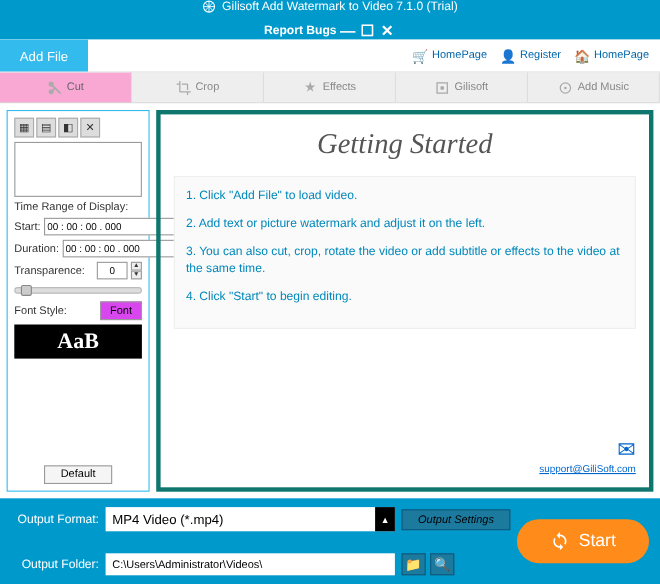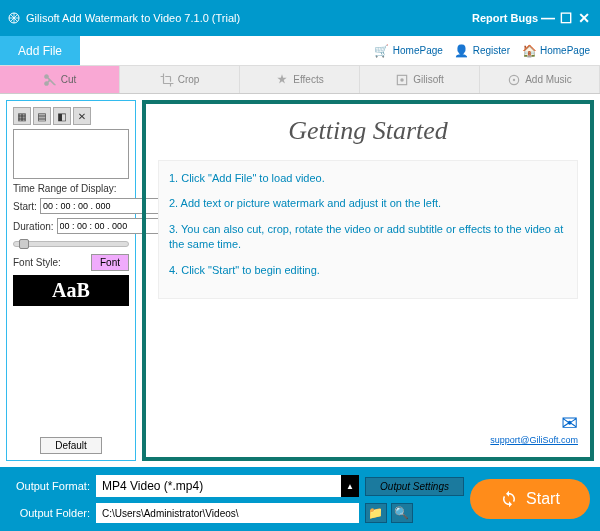--- a/index.html
+++ b/index.html
@@ -1,18 +1,18 @@
 <!DOCTYPE html>
 <html><head>
 <meta charset="utf-8">
 <style>
 * { margin: 0; padding: 0; box-sizing: border-box; font-family: Arial, sans-serif; }
 body { background: #f0f0f0; width: 600px; height: 531px; overflow: hidden; }
 .window { width: 600px; height: 531px; background: #fff; display: flex; flex-direction: column; }
-.titlebar { background: #0099cc; height: 36px; display: flex; align-items: center; justify-content: space-between; color: #fff; font-size: 11px; padding: 16px 8px; }
+.titlebar { background: #0099cc; height: 36px; display: flex; align-items: center; justify-content: space-between; color: #fff; font-size: 11px; padding: 0 8px; flex-direction: column; }
 .titlebar-left { display: flex; align-items: center; gap: 6px; }
 .titlebar-right { display: flex; align-items: center; gap: 2px; font-weight: bold; }
 .titlebar svg { fill: #fff; }
 .win-btn { cursor: pointer; font-size: 14px; width: 16px; text-align: center; }
 .topbar { background: #fff; height: 30px; display: flex; align-items: stretch; border-bottom: 1px solid #ddd; }
 .add-file-btn { background: #33bbee; color: #fff; width: 80px; display: flex; align-items: center; justify-content: center; font-size: 12px; cursor: pointer; }
 .topbar-spacer { flex: 1; }
 .link-group { display: flex; align-items: center; gap: 12px; padding-right: 10px; }
 .link-item { display: flex; align-items: center; gap: 3px; font-size: 10px; color: #0066aa; cursor: pointer; }
 .link-item span.ico { font-size: 12px; }
@@ -26,31 +26,31 @@
 .tool-btn { width: 18px; height: 18px; border: 1px solid #aaa; background: #ddd; display: flex; align-items: center; justify-content: center; font-size: 10px; cursor: pointer; }
 .preview-box { border: 1px solid #999; height: 50px; background: #fff; }
 .field-row { display: flex; align-items: center; gap: 3px; }
 .field-row label { width: 44px; }
 .time-input { flex: 1; border: 1px solid #999; height: 16px; font-size: 9px; padding: 0 2px; background: #fff; }
 .spinner { width: 10px; display: flex; flex-direction: column; }
 .spinner div { height: 8px; border: 1px solid #999; background: #eee; font-size: 6px; text-align: center; line-height: 6px; cursor: pointer; }
 .num-input { width: 28px; border: 1px solid #999; height: 16px; font-size: 9px; text-align: center; }
 .slider-track { height: 6px; background: #ddd; border: 1px solid #bbb; border-radius: 3px; position: relative; margin: 3px 0; }
 .slider-thumb { position: absolute; left: 5px; top: -3px; width: 10px; height: 10px; background: #ccc; border: 1px solid #888; border-radius: 2px; }
-.font-btn { border: 1px solid #999; padding: 2px 8px; font-size: 10px; background: #f0abfc; }
+.font-btn { border: 1px solid #999; padding: 2px 8px; font-size: 10px; background: #d946ef; }
 .font-preview { background: #000; color: #fff; font-size: 20px; font-weight: bold; text-align: center; padding: 4px 0; font-family: serif; }
 .default-btn { border: 1px solid #999; padding: 2px 14px; font-size: 10px; background: #f5f5f5; align-self: center; margin-top: auto; cursor: pointer; }
 .main { flex: 1; border: 4px solid #0f766e; padding: 12px; display: flex; flex-direction: column; }
 .main h1 { font-family: "Times New Roman", serif; font-size: 26px; color: #555; text-align: center; margin-bottom: 14px; font-weight: normal; font-style: italic; }
 .instructions { background: #fafafa; border: 1px solid #eee; padding: 10px; font-size: 11px; color: #0088bb; line-height: 1.4; }
 .instructions p { margin-bottom: 10px; }
 .support { margin-top: auto; text-align: right; font-size: 9px; }
 .support a { color: #0066cc; text-decoration: underline; }
 .support .env-icon { color: #0066cc; font-size: 20px; }
-.bottombar { background: #0099cc; padding: 8px 10px; display: grid; grid-template-columns: 80px 1fr auto auto; grid-template-rows: auto auto; gap: 6px 6px; align-items: center; font-size: 11px; color: #fff; }
+.bottombar { background: #0099cc; padding: 8px 10px; display: grid; grid-template-columns: 80px 1fr auto auto; grid-template-rows: auto auto; gap: 20px 6px; align-items: center; font-size: 11px; color: #fff; }
 .bottombar label { text-align: right; }
 .format-select { background: #fff; color: #000; border: none; height: 22px; padding: 0 6px; position: relative; display: flex; align-items: center; font-size: 12px; }
 .format-arrow { position: absolute; right: 0; top: 0; width: 18px; height: 22px; background: #000; color: #fff; display: flex; align-items: center; justify-content: center; font-size: 8px; }
 .output-settings-btn { background: #1b7a9e; border: 1px solid #0a5a7e; color: #000; font-size: 10px; padding: 3px 14px; cursor: pointer; font-style: italic; }
 .start-btn { grid-row: 1 / 3; grid-column: 4; background: #ff8c1a; color: #fff; border-radius: 20px; width: 120px; height: 40px; display: flex; align-items: center; justify-content: center; gap: 8px; font-size: 16px; cursor: pointer; }
 .start-btn svg { width: 18px; height: 18px; fill: #fff; }
 .folder-input { background: #fff; color: #000; border: none; height: 20px; padding: 0 6px; font-size: 10px; grid-column: 2; width: 100%; }
 .folder-icons { display: flex; gap: 4px; }
 .folder-icons div { width: 22px; height: 20px; background: #1b7a9e; display: flex; align-items: center; justify-content: center; cursor: pointer; font-size: 12px; border: 1px solid #0a5a7e; }
 </style>
@@ -147,20 +147,29 @@
           </div>
       </div>
       <div class="field-row">
         <label>Duration:</label>
         <input class="time-input" value="00 : 00 : 00 . 000" style="">
         <div class="spinner">
             <div>▲</div>
             <div>▼</div>
           </div>
       </div>
+      <div class="field-row">
+        <label style="width:auto">Transparence:</label>
+        <div style="flex:1"></div>
+        <input class="num-input" value="0" style="">
+        <div class="spinner">
+            <div>▲</div>
+            <div>▼</div>
+          </div>
+      </div>
       <div class="slider-track">
           <div class="slider-thumb"></div>
         </div>
       <div class="field-row">
         <label style="width:auto">Font Style:</label>
         <div style="flex:1"></div>
         <button class="font-btn">Font</button>
       </div>
       <div class="font-preview">AaB</div>
       <button class="default-btn">Default</button>

